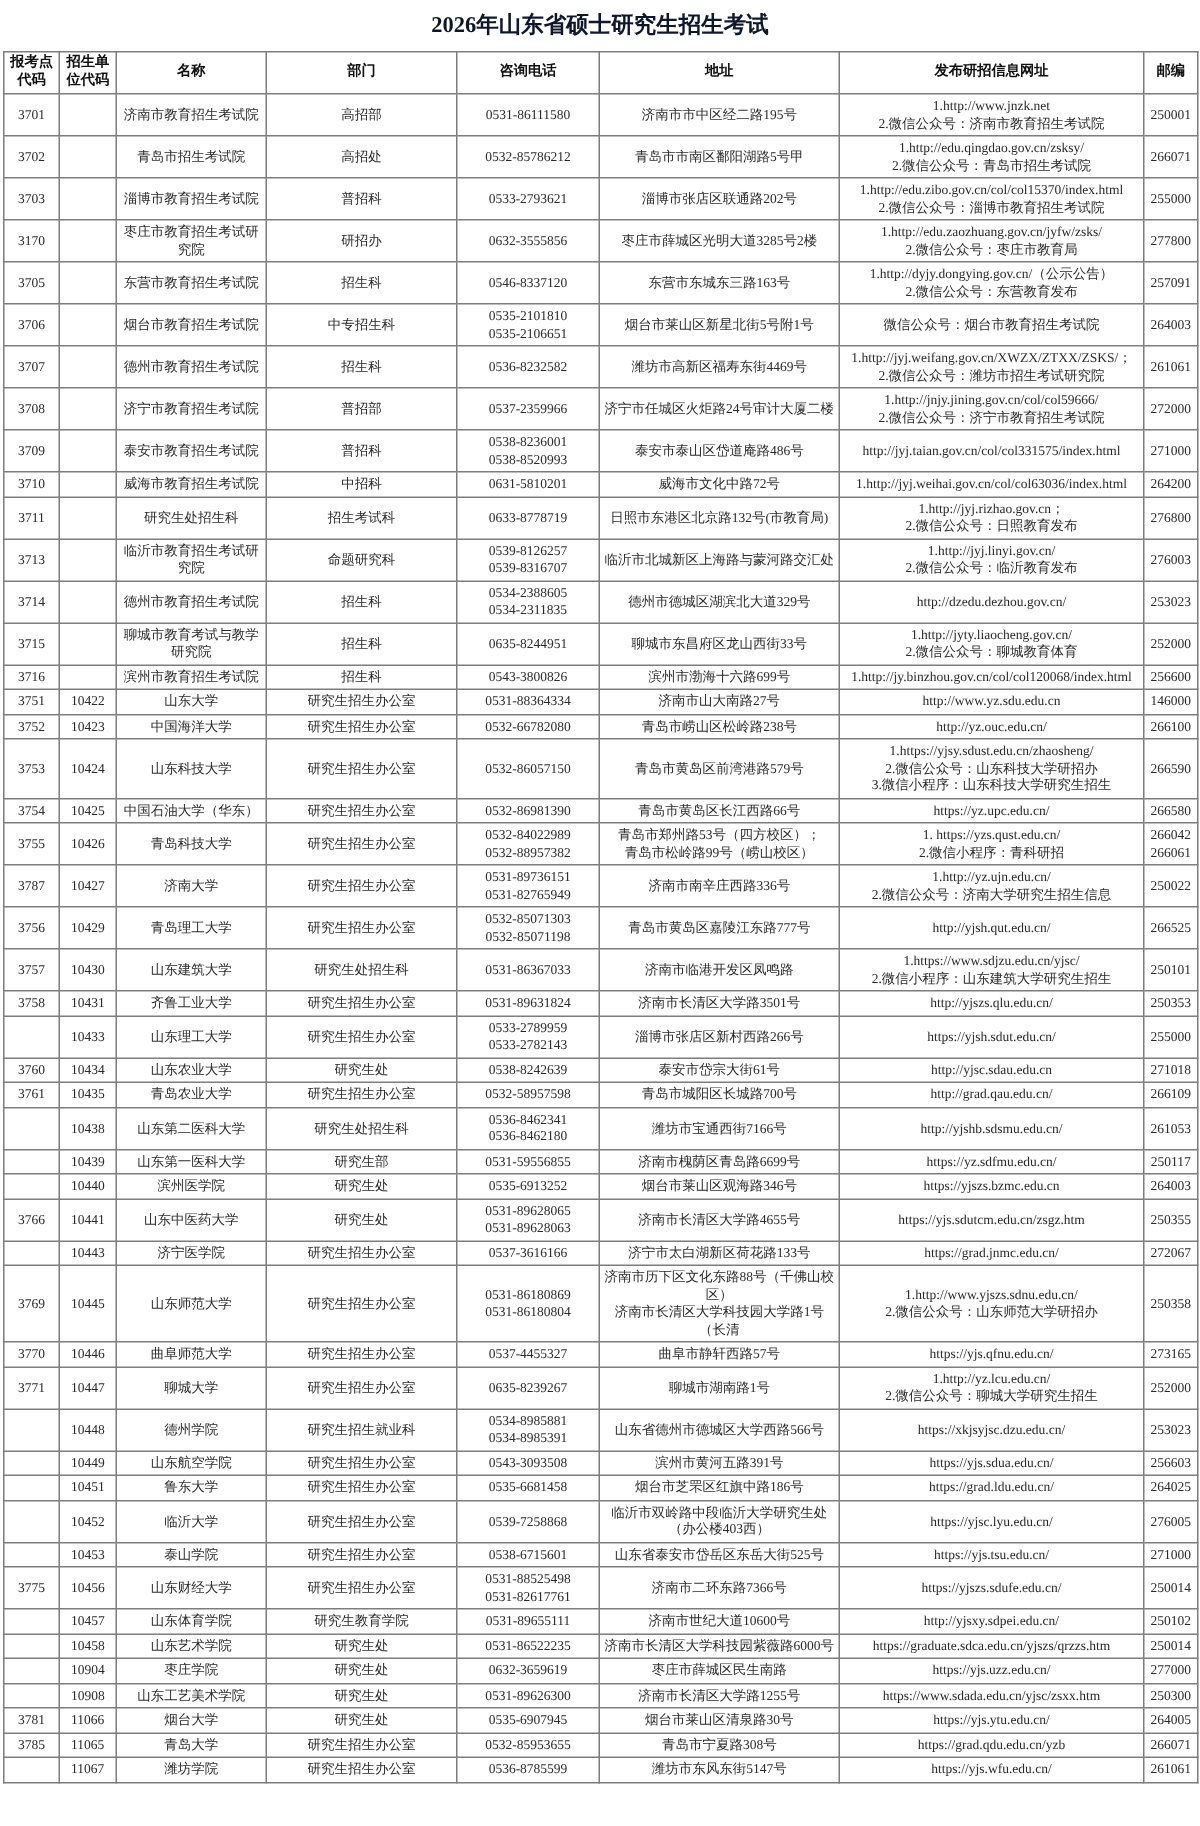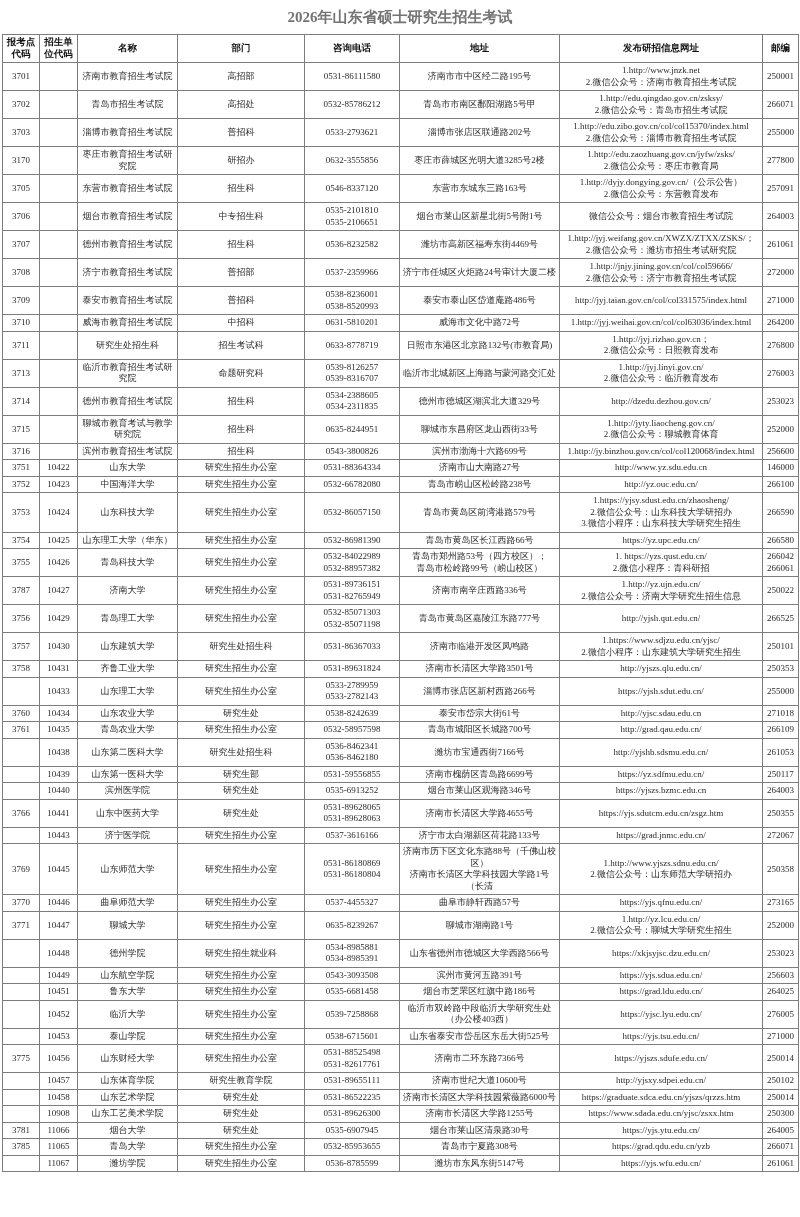--- a/index.html
+++ b/index.html
@@ -1,18 +1,18 @@
 <!DOCTYPE html>
 <html><head>
 <meta charset="utf-8">
 <style>
   html,body { margin:0; padding:0; background:#ffffff; }
   body { font-family:"Liberation Serif","DejaVu Serif",serif; color:#1d1d1d; }
   .page { width:800px; box-sizing:border-box; padding:6px 2px 4px 2px; }
-  .title-block { text-align:center; font-weight:bold; font-size:15px; line-height:1.55; color:#737373; }
+  .title-block { text-align:center; font-weight:bold; font-size:15px; line-height:1.55; color:#0f172a; }
   table.contact { border-collapse:collapse; width:796px; margin:5px auto 0 auto; table-layout:fixed; }
   th, td { border:1px solid #7d7d7d; font-size:9px; line-height:11.5px; text-align:center;
            vertical-align:middle; padding:2px 1px; word-break:break-all; color:#2a2a2a; }
   th { font-weight:bold; font-size:9.5px; color:#111; padding:2px 0; }
   td div, th div { pointer-events:none; }
   .c-site  { width:37px; }
   .c-unit  { width:38px; }
   .c-name  { width:100px; }
   .c-dept  { width:127px; }
   .c-phone { width:95px; }
@@ -537,21 +537,21 @@
           </td>
         </tr>
         <tr>
           <td>
             <div>3754</div>
           </td>
           <td>
             <div>10425</div>
           </td>
           <td>
-            <div>山东理工大学（华东）</div>
+            <div>中国石油大学（华东）</div>
           </td>
           <td>
             <div>研究生招生办公室</div>
           </td>
           <td>
             <div>0532-86981390</div>
           </td>
           <td>
             <div>青岛市黄岛区长江西路66号</div>
           </td>
@@ -1194,20 +1194,46 @@
             <div>0531-86522235</div>
           </td>
           <td>
             <div>济南市长清区大学科技园紫薇路6000号</div>
           </td>
           <td>
             <div>https://graduate.sdca.edu.cn/yjszs/qrzzs.htm</div>
           </td>
           <td>
             <div>250014</div>
+          </td>
+        </tr>
+        <tr>
+          <td>
+            <div></div>
+          </td>
+          <td>
+            <div>10904</div>
+          </td>
+          <td>
+            <div>枣庄学院</div>
+          </td>
+          <td>
+            <div>研究生处</div>
+          </td>
+          <td>
+            <div>0632-3659619</div>
+          </td>
+          <td>
+            <div>枣庄市薛城区民生南路</div>
+          </td>
+          <td>
+            <div>https://yjs.uzz.edu.cn/</div>
+          </td>
+          <td>
+            <div>277000</div>
           </td>
         </tr>
         <tr>
           <td>
             <div></div>
           </td>
           <td>
             <div>10908</div>
           </td>
           <td>

